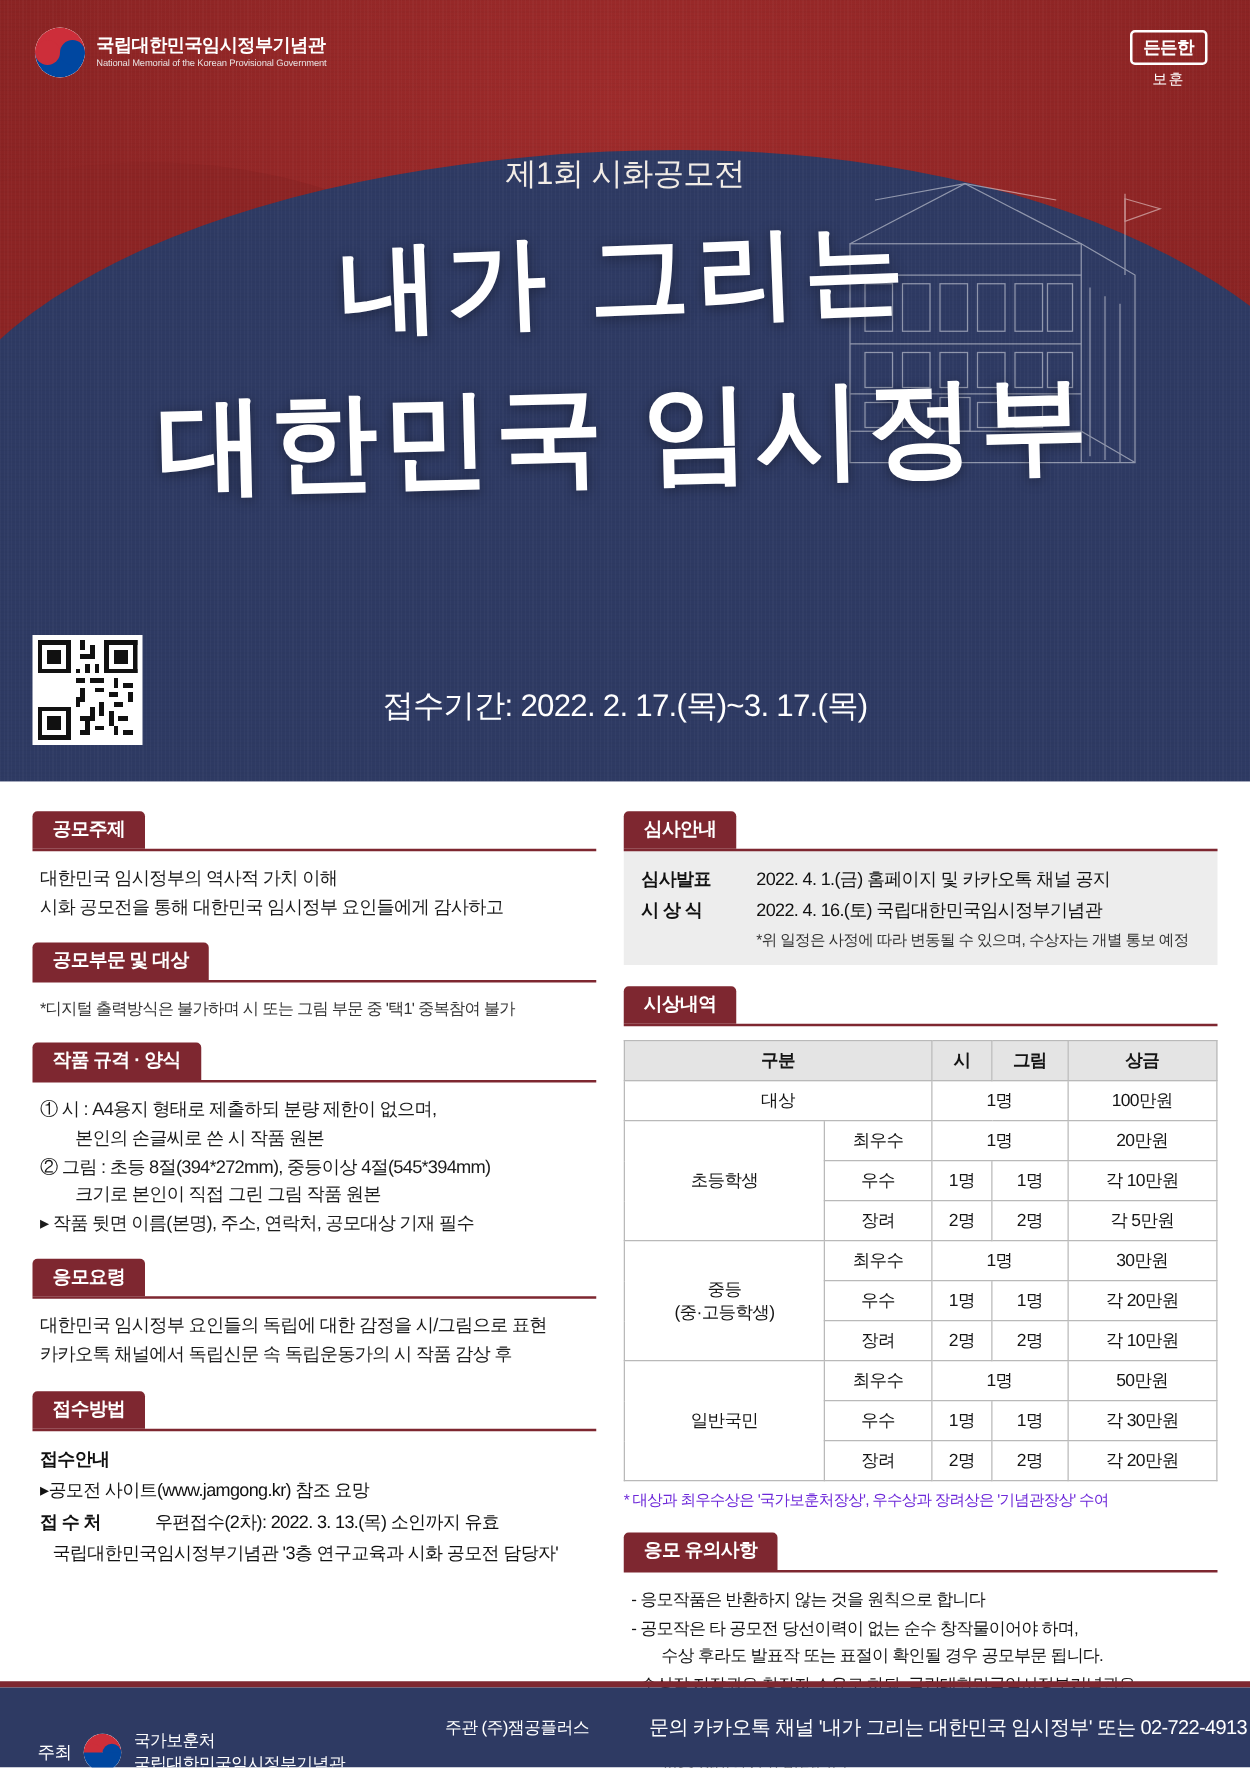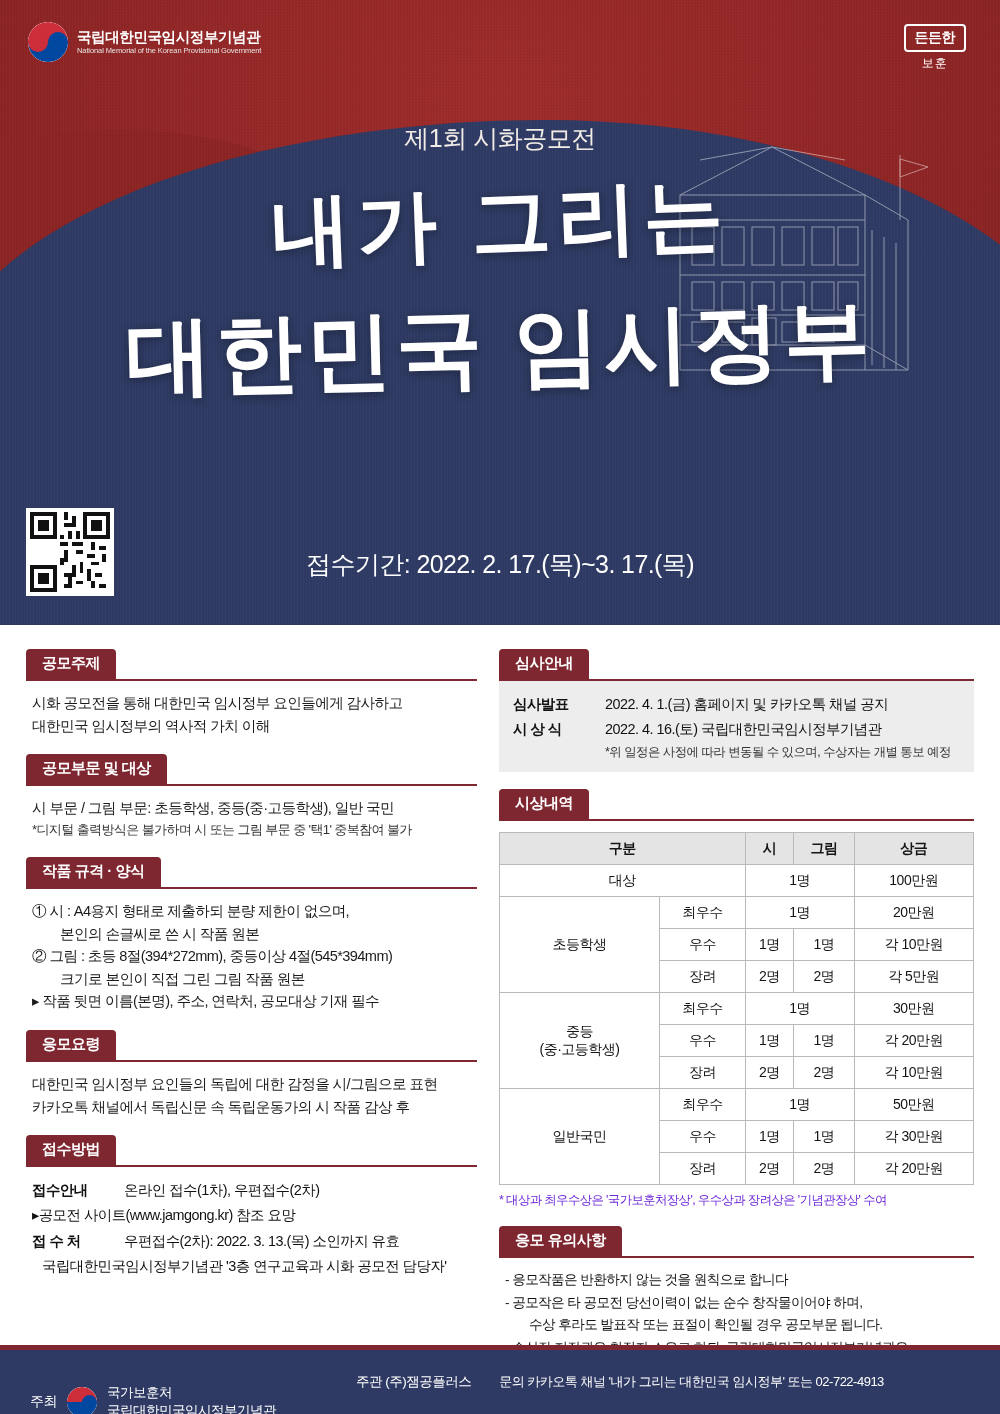--- a/index.html
+++ b/index.html
@@ -200,21 +200,21 @@
   .f-host { display: flex; align-items: center; gap: 10px; margin-left: 30px; margin-top: 40px; }
   .f-label { font-size: 14px; }
   .f-taegeuk { width: 30px; height: 30px; border-radius: 50%; background: #fff; position: relative; overflow: hidden; }
   .f-taegeuk::before { content:""; position:absolute; left:0; top:0; width:30px; height:15px; background:#cd2e3a; border-radius:15px 15px 0 0;}
   .f-taegeuk::after  { content:""; position:absolute; left:0; bottom:0; width:30px; height:15px; background:#0047a0; border-radius:0 0 15px 15px;}
   .f-taegeuk i { position:absolute; width:15px; height:15px; border-radius:50%; }
   .f-taegeuk i.a { left:0; top:7.5px; background:#cd2e3a; }
   .f-taegeuk i.b { left:15px; top:7.5px; background:#0047a0; }
   .f-host-names { line-height: 1.3; font-size: 13.5px; }
   .f-mid { margin-left: 80px; font-size: 13.5px; }
-  .f-right { margin-left: 28px; font-size: 13px; }
+  .f-right { margin-left: 48px; font-size: 16px; }
 </style>
 </head>
 <body>
 
 <div class="hero">
   <div class="hero-red-top"></div>
   <div class="hero-red-left"></div>
   <div class="hero-navy-wave"></div>
   <div class="hero-texture"></div>
 
@@ -331,29 +331,28 @@
   </div>
 </div>
 
 <div class="content">
 
   <div class="col-left">
 
     <div>
       <span class="tag">공모주제</span>
       <div class="panel">
+        <p>대한민국 임시정부의 역사적 가치 이해</p>
         <p>시화 공모전을 통해 대한민국 임시정부 요인들에게 감사하고</p>
-        <p>대한민국 임시정부의 역사적 가치 이해</p>
       </div>
     </div>
 
     <div>
       <span class="tag">공모부문 및 대상</span>
       <div class="panel">
-        <p>시 부문 / 그림 부문: 초등학생, 중등(중·고등학생), 일반 국민</p>
         <p class="small">*디지털 출력방식은 불가하며 시 또는 그림 부문 중 '택1' 중복참여 불가</p>
       </div>
     </div>
 
     <div>
       <span class="tag">작품 규격 · 양식</span>
       <div class="panel">
         <p class="ind">① 시 : A4용지 형태로 제출하되 분량 제한이 없으며,</p>
         <p class="ind2">본인의 손글씨로 쓴 시 작품 원본</p>
         <p class="ind">② 그림 : 초등 8절(394*272mm), 중등이상 4절(545*394mm)</p>
@@ -368,21 +367,20 @@
         <p>대한민국 임시정부 요인들의 독립에 대한 감정을 시/그림으로 표현</p>
         <p>카카오톡 채널에서 독립신문 속 독립운동가의 시 작품 감상 후</p>
       </div>
     </div>
 
     <div>
       <span class="tag">접수방법</span>
       <div class="panel">
         <div class="grey-row">
           <div class="k">접수안내</div>
-          <div class="v">온라인 접수(1차), 우편접수(2차)</div>
         </div>
         <div class="grey-row">
           <div class="v">▸공모전 사이트(www.jamgong.kr) 참조 요망</div>
         </div>
         <div class="grey-row">
           <div class="k">접 수 처</div>
           <div class="v">우편접수(2차): 2022. 3. 13.(목) 소인까지 유효</div>
         </div>
         <div class="grey-row">
           <div class="v" style="padding-left:10px">국립대한민국임시정부기념관 '3층 연구교육과 시화 공모전 담당자'</div>

